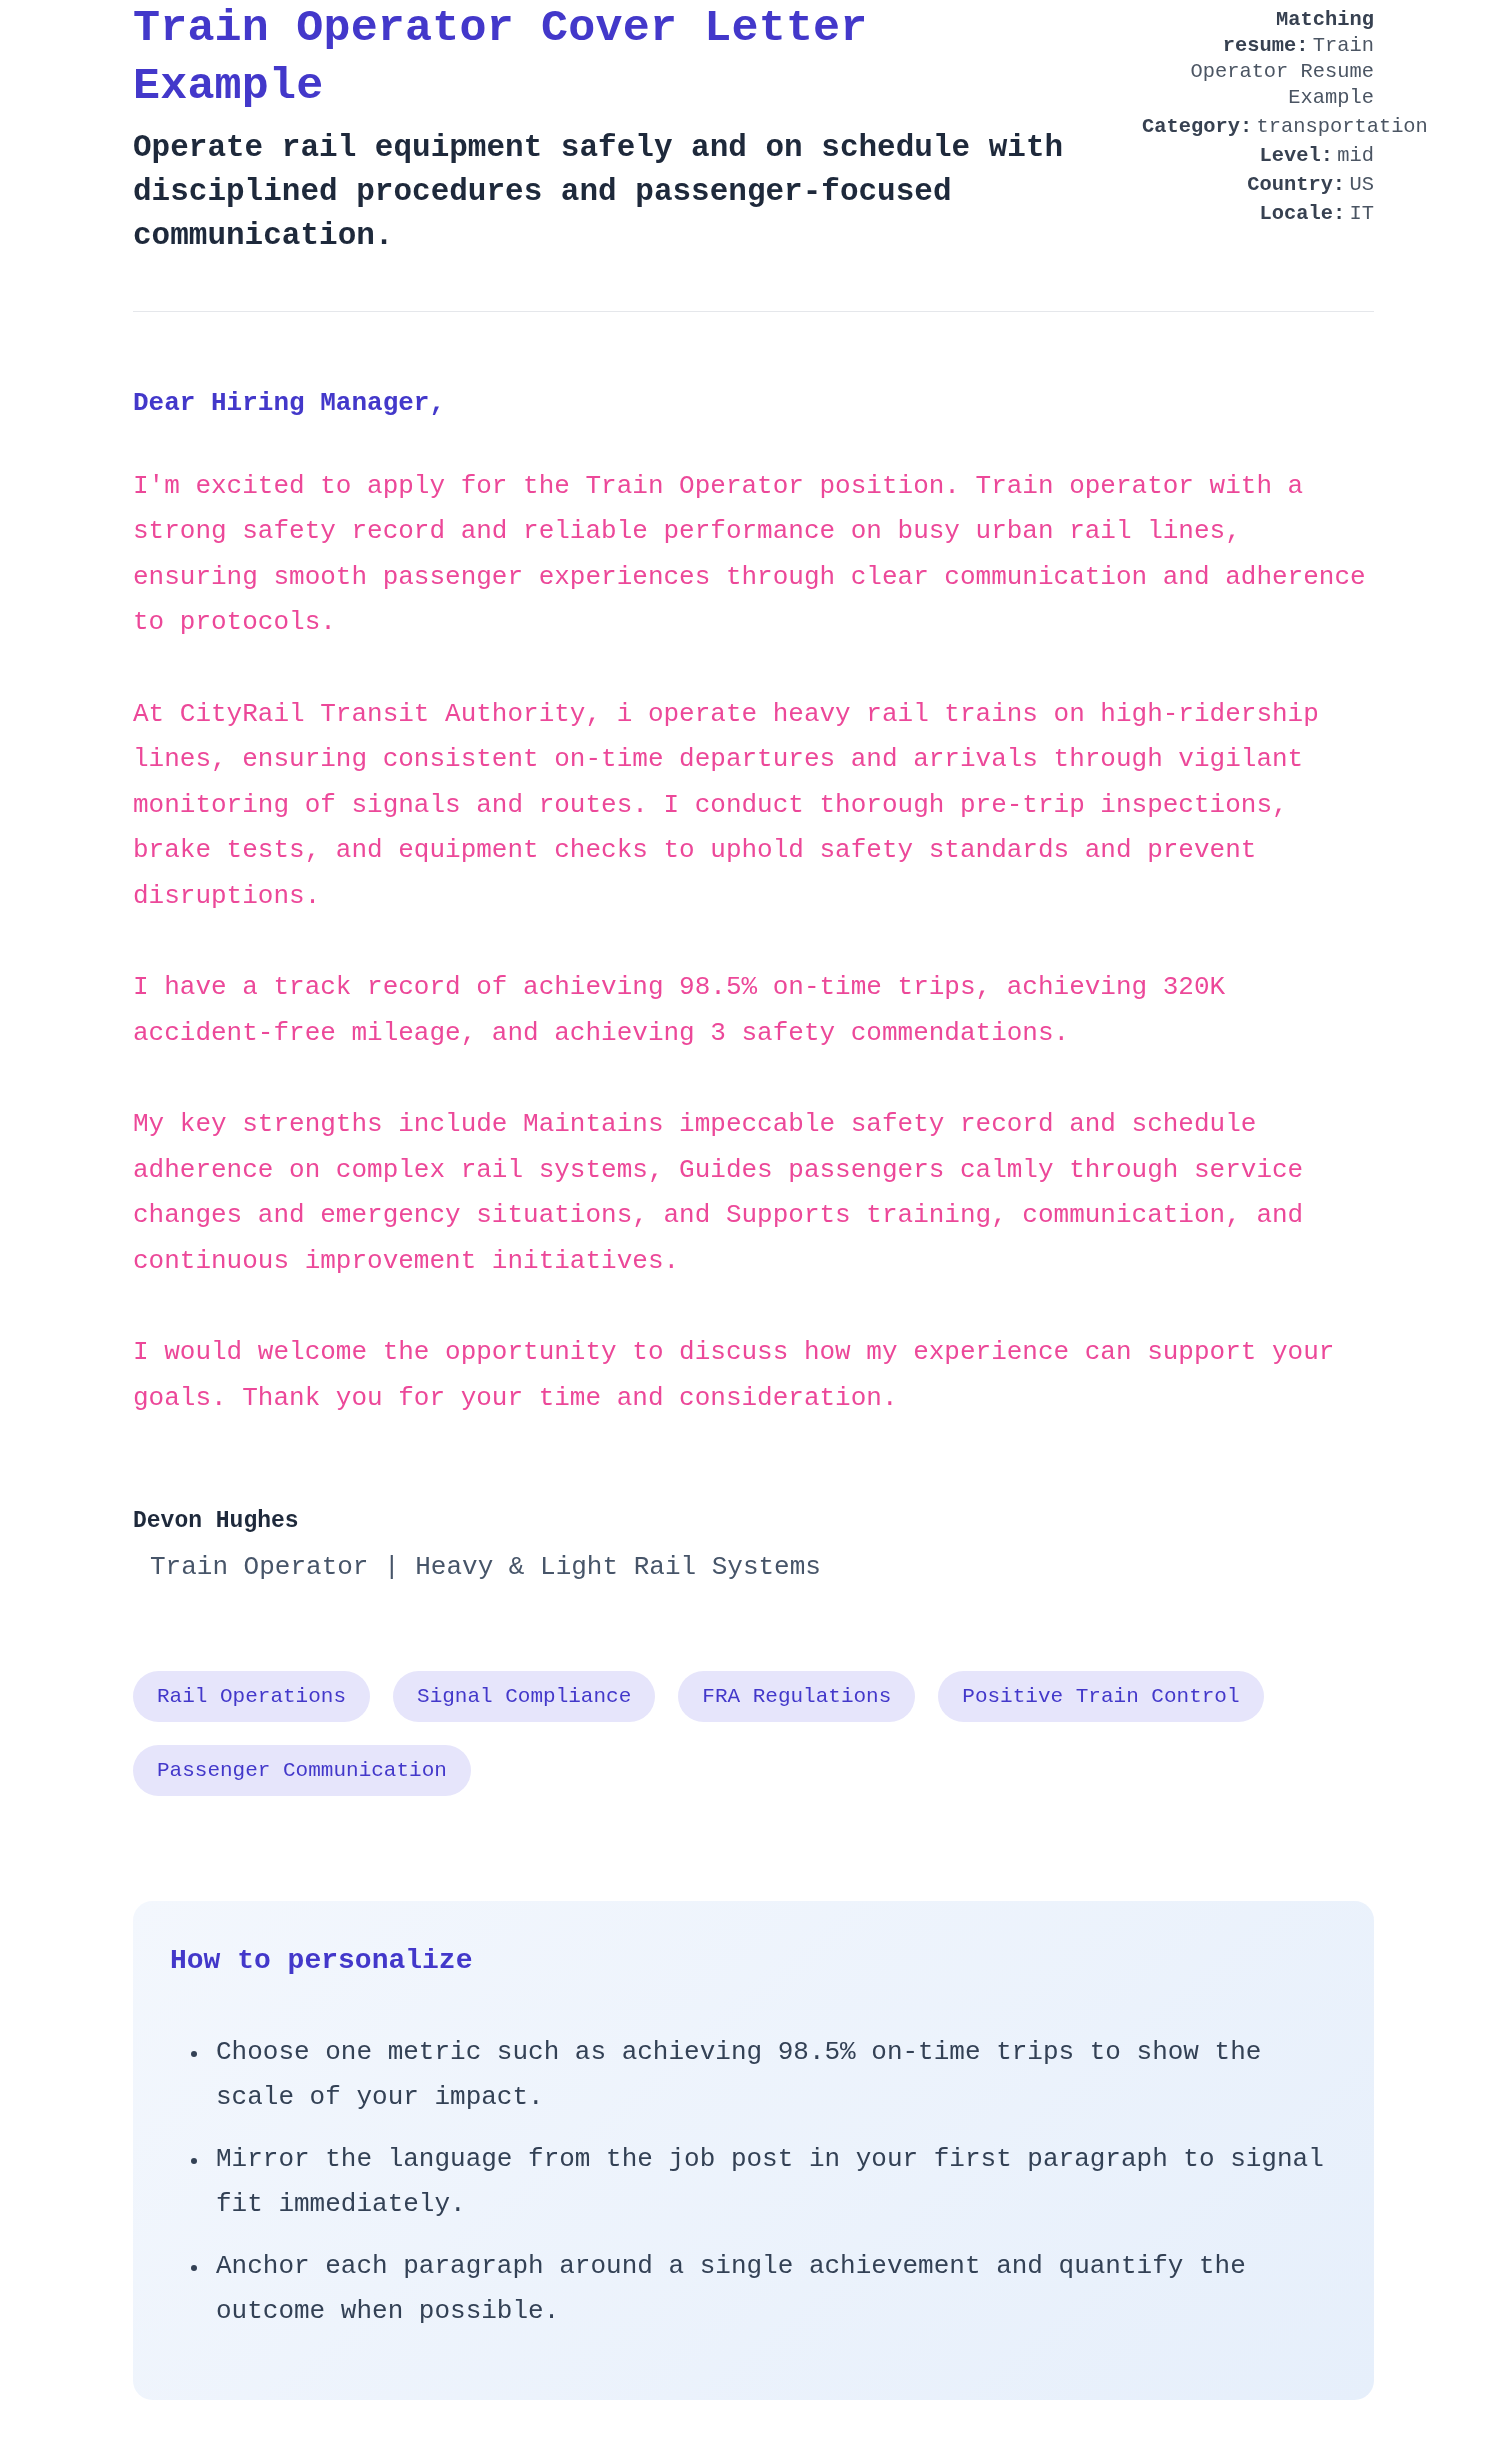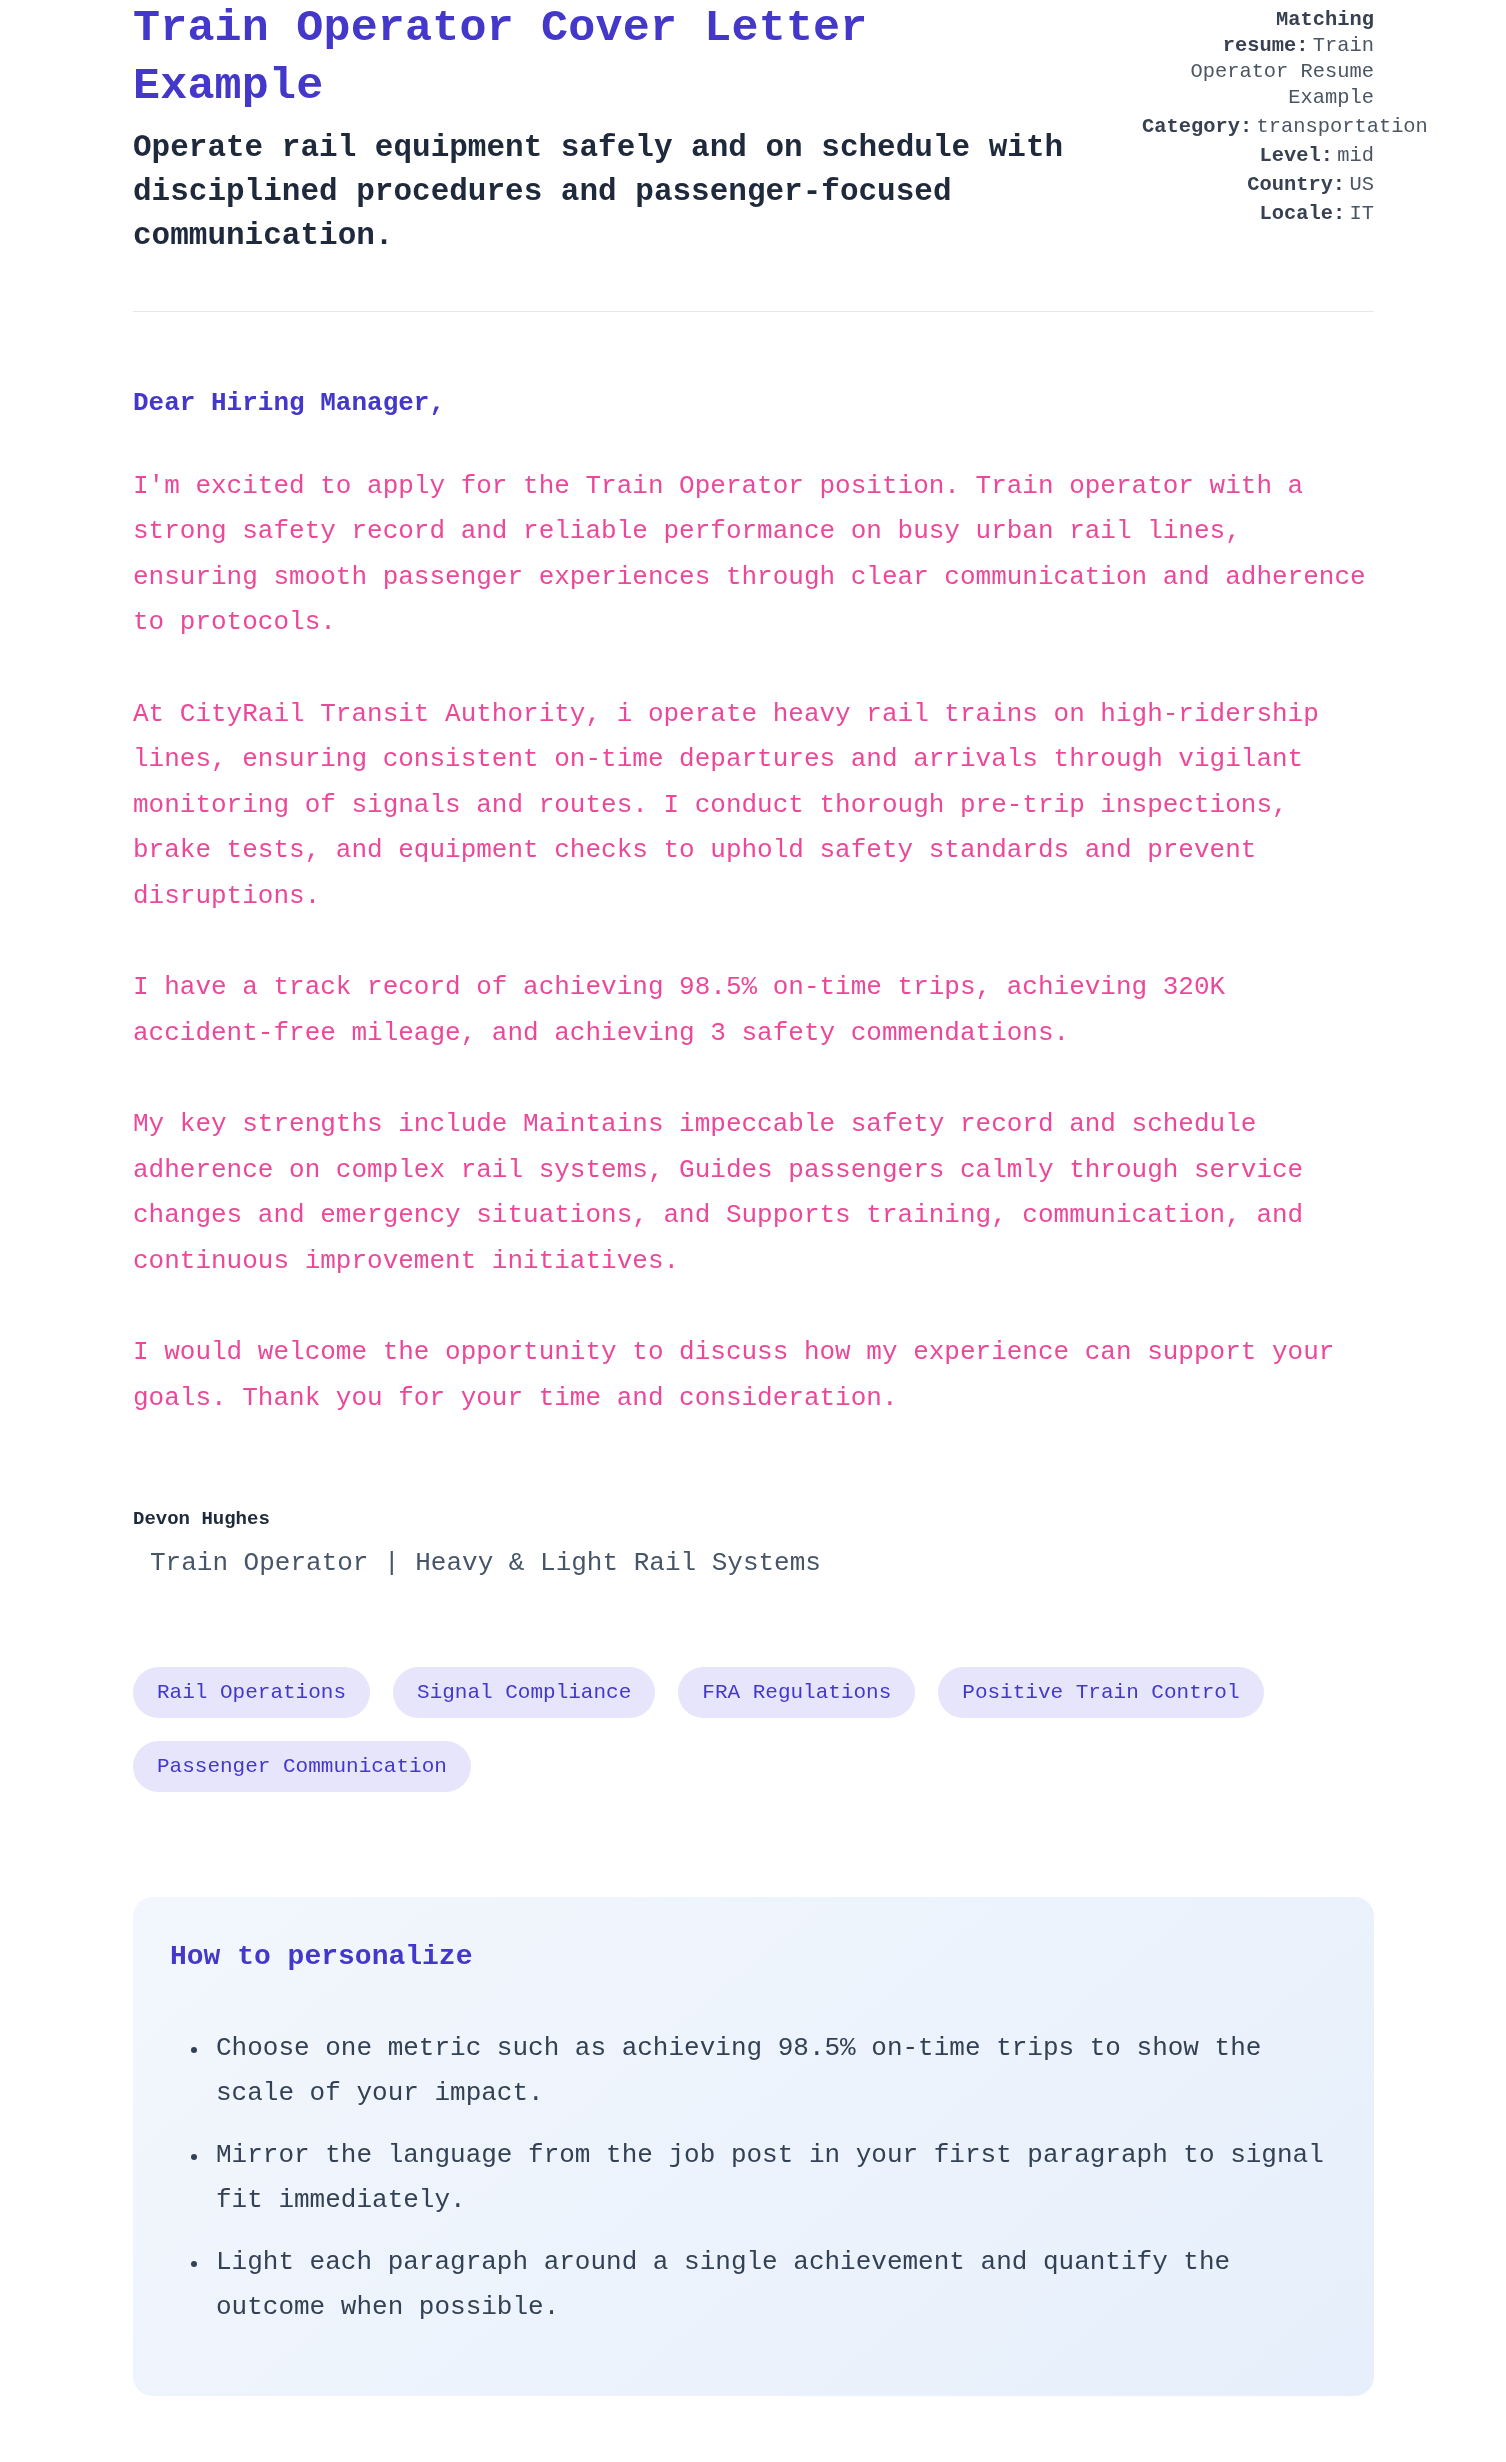--- a/index.html
+++ b/index.html
@@ -62,21 +62,21 @@
   }
   .para {
     margin-top: 46px;
     font-size: 26px;
     line-height: 1.75;
     color: #ec4899;
   }
 
   
   .signature { margin-top: 87px; }
-  .signature-name { font-size: 19px; font-weight: 700; color: #1e293b; }
+  .signature-name { font-size: 23px; font-weight: 700; color: #1e293b; }
   .signature-title { margin-top: 17.7px; font-size: 26px; color: #475569; margin-left: 17px; }
 
   
   .tags {
     margin-top: 89px;
     display: flex;
     flex-wrap: wrap;
     gap: 23px;
   }
   .tag-pill {
@@ -167,18 +167,18 @@
     <span class="tag-pill">FRA Regulations</span>
     <span class="tag-pill">Positive Train Control</span>
     <span class="tag-pill">Passenger Communication</span>
   </section>
 
   <section class="personalize-card">
     <h2 class="personalize-title">How to personalize</h2>
     <ul class="personalize-list">
       <li>Choose one metric such as achieving 98.5% on-time trips to show the scale of your impact.</li>
       <li>Mirror the language from the job post in your first paragraph to signal fit immediately.</li>
-      <li>Light each paragraph around a single achievement and quantify the outcome when possible.</li>
+      <li>Anchor each paragraph around a single achievement and quantify the outcome when possible.</li>
     </ul>
   </section>
 
 </main>
 
 
 </body></html>

